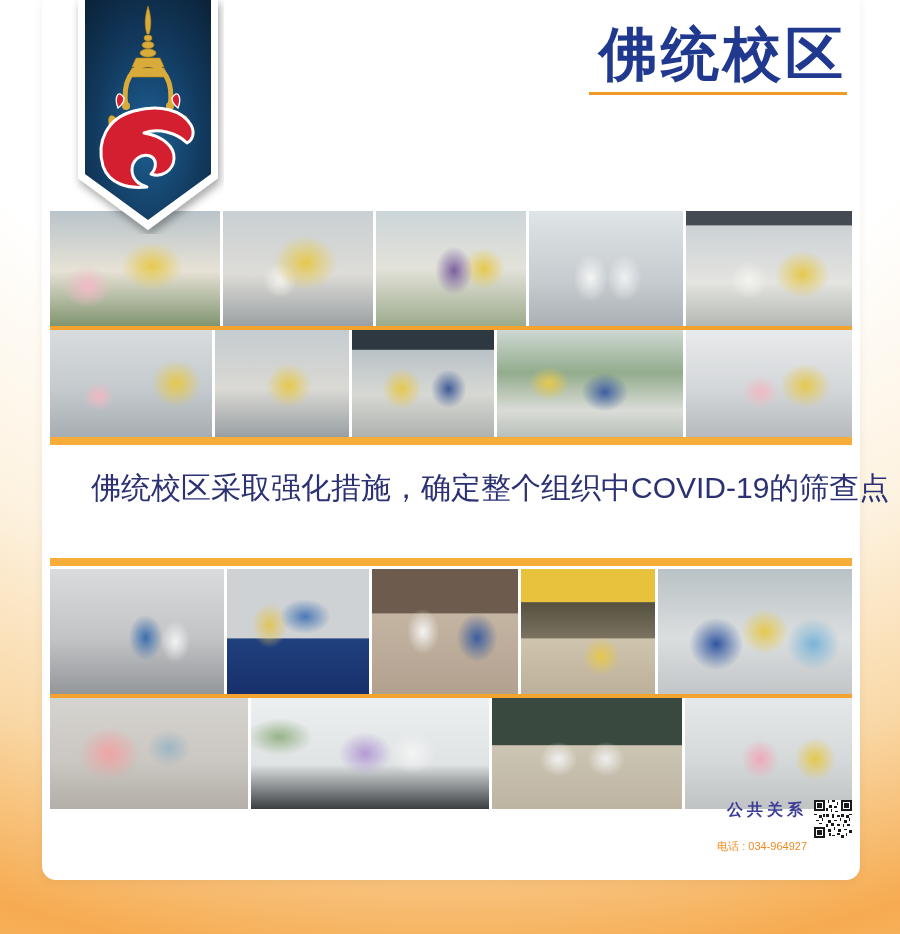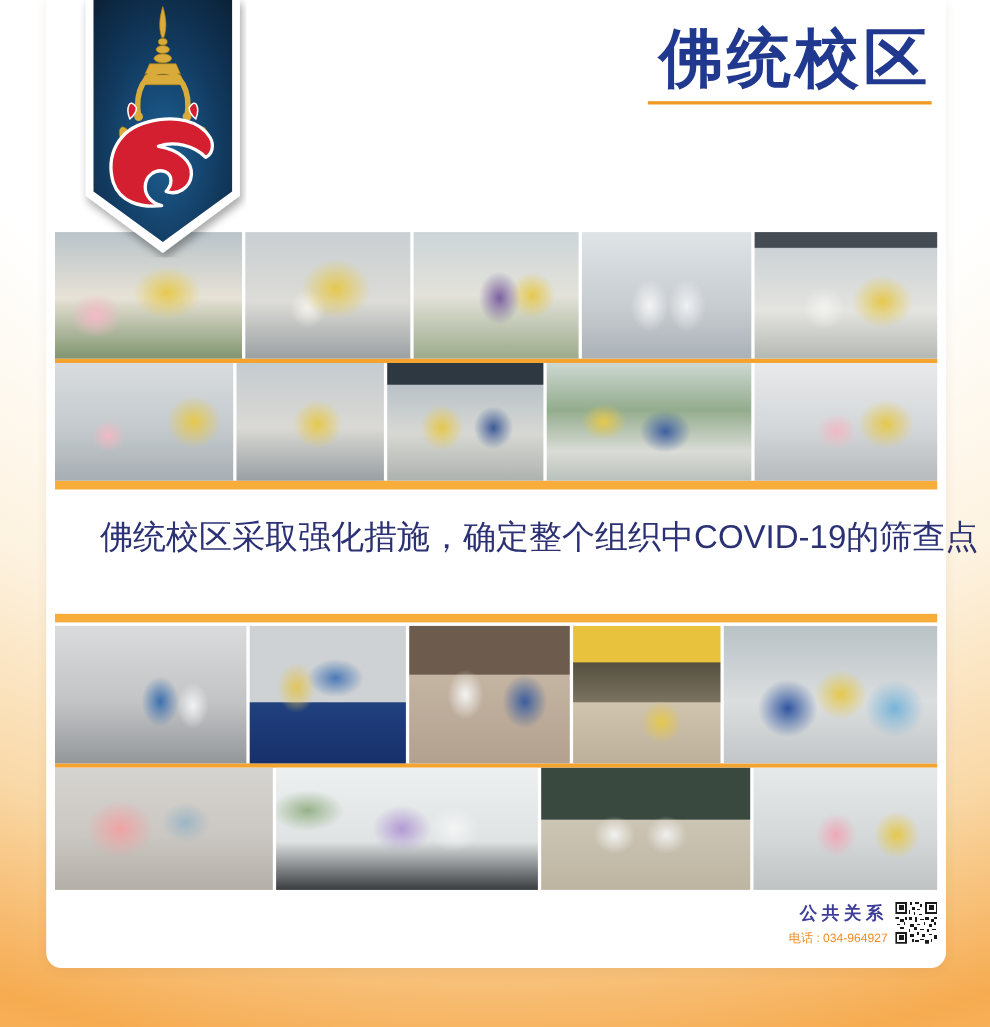--- a/index.html
+++ b/index.html
@@ -40,25 +40,25 @@
   .divider.thin{height:4px;background:#f5a32f;}
   .divider.thick{height:8px;background:#f8ad3a;}
   .divider.gap{height:3px;background:#ffffff;}
   
   .headline{
     position:absolute;top:468px;left:6px;right:6px;text-align:center;
     font-size:30px;color:#2b3173;font-weight:500;white-space:nowrap;
     letter-spacing:0px;z-index:3;margin-left:43px;
   }
   
-  .footer{position:absolute;top:820px;right:8px;display:flex;gap:7px;align-items:flex-start;z-index:3;}
+  .footer{position:absolute;top:800px;right:8px;display:flex;gap:7px;align-items:flex-start;z-index:3;}
   .footer-text{text-align:right;}
   .dept{font-size:16px;letter-spacing:4px;color:#3d3d99;font-weight:600;}
   .website{font-size:21px;color:#1e1e20;font-weight:700;letter-spacing:0.4px;margin-top:1px;}
-  .phone{font-size:11px;color:#ef8a1f;margin-top:4px;}
+  .phone{font-size:11px;color:#ef8a1f;margin-top:18px;}
   .qr{width:38px;height:38px;}
 </style>
 </head>
 <body>
 
 <div class="canvas">
   <div class="panel">
 
     <div class="pennant">
       <svg width="152" height="236" viewBox="0 0 152 236">

